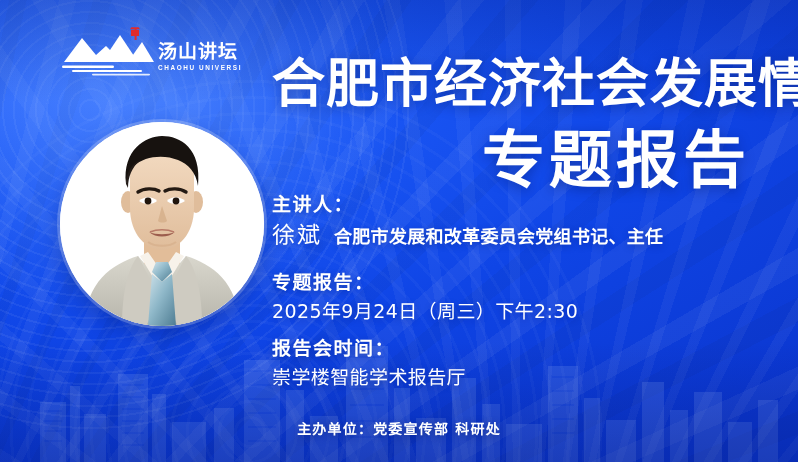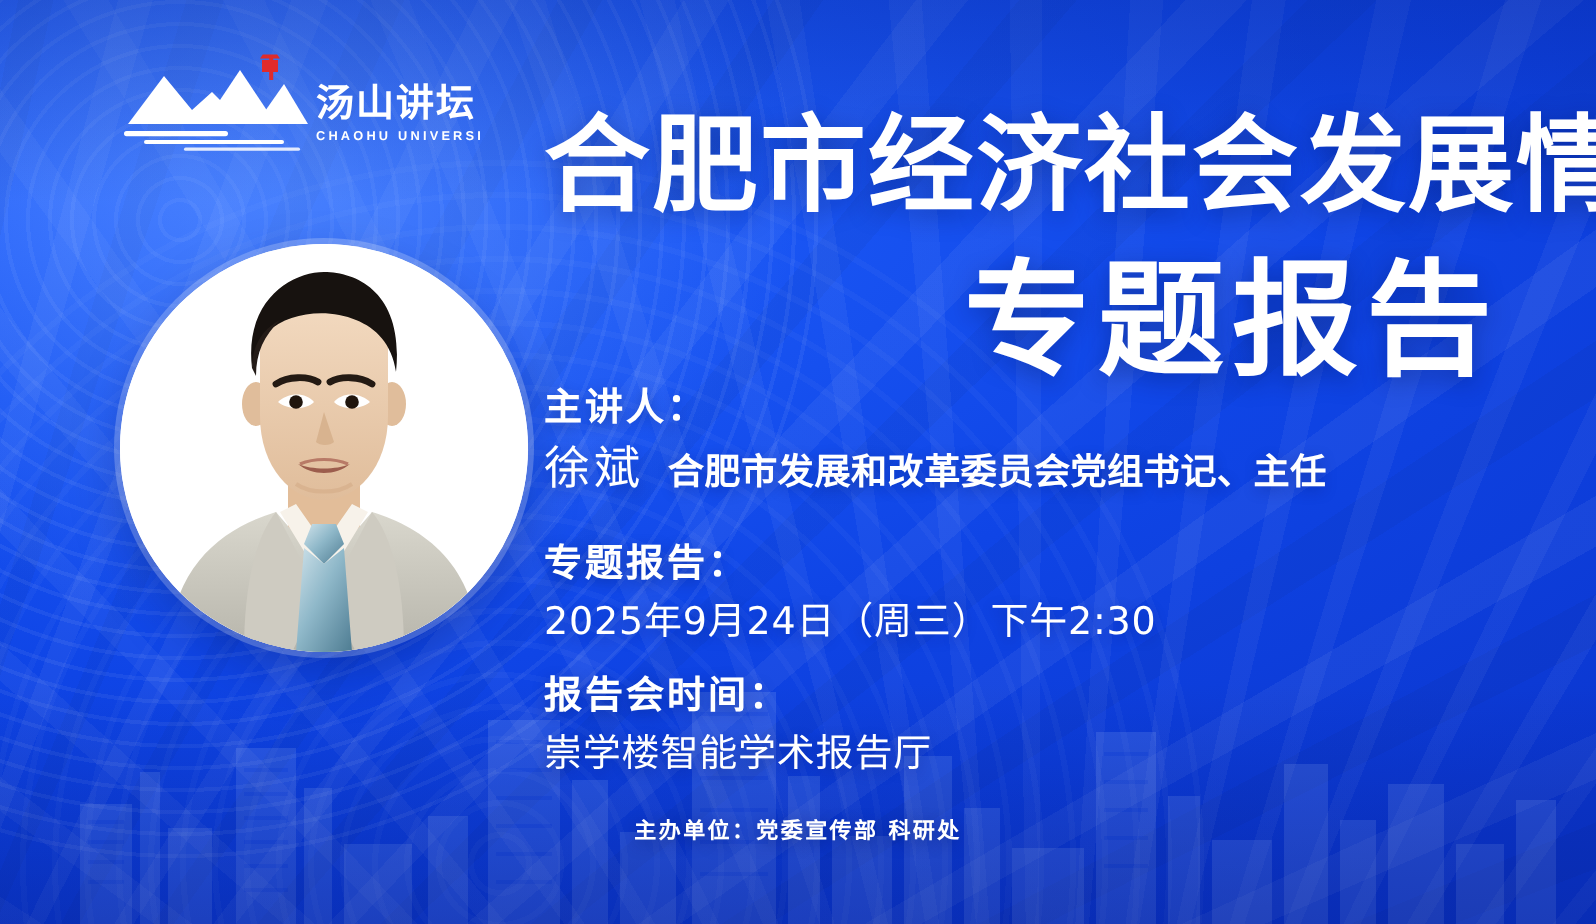--- a/index.html
+++ b/index.html
@@ -198,24 +198,24 @@
     font-family: "DejaVu Sans", "Liberation Sans", sans-serif;
   }
   .gap-a { height: 14px; }
   .gap-b { height: 8px; }
 
   
   .footer {
     position: absolute;
     left: 0;
     right: 0;
-    bottom: 40px;
+    bottom: 24px;
     text-align: center;
     color: #ffffff;
-    font-size: 11px;
+    font-size: 14px;
     font-weight: 700;
     letter-spacing: 1.2px;
     text-shadow: 0 2px 8px rgba(0,20,90,.45);
     font-family: "DejaVu Sans", "Liberation Sans", sans-serif;
   }
 </style>
 </head>
 <body>
 
 <div id="poster">

